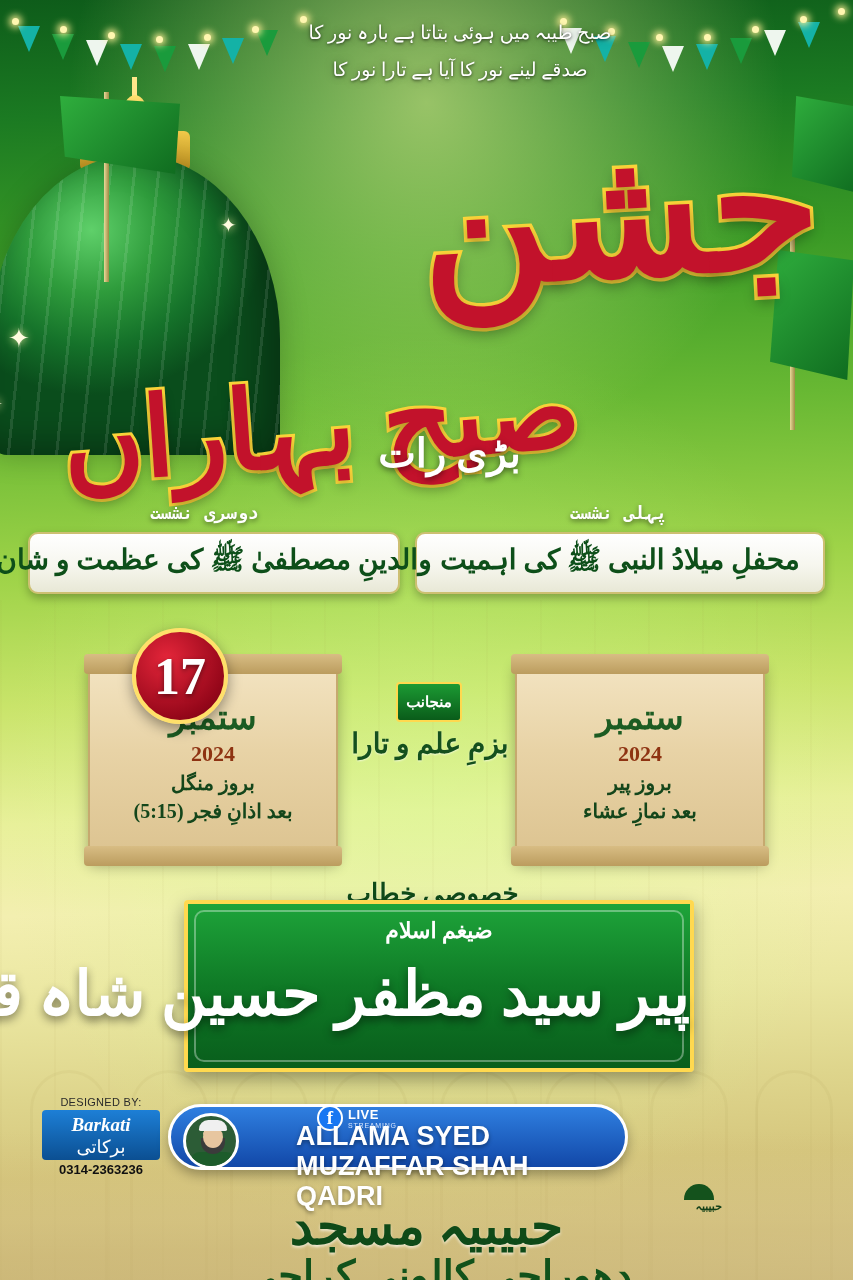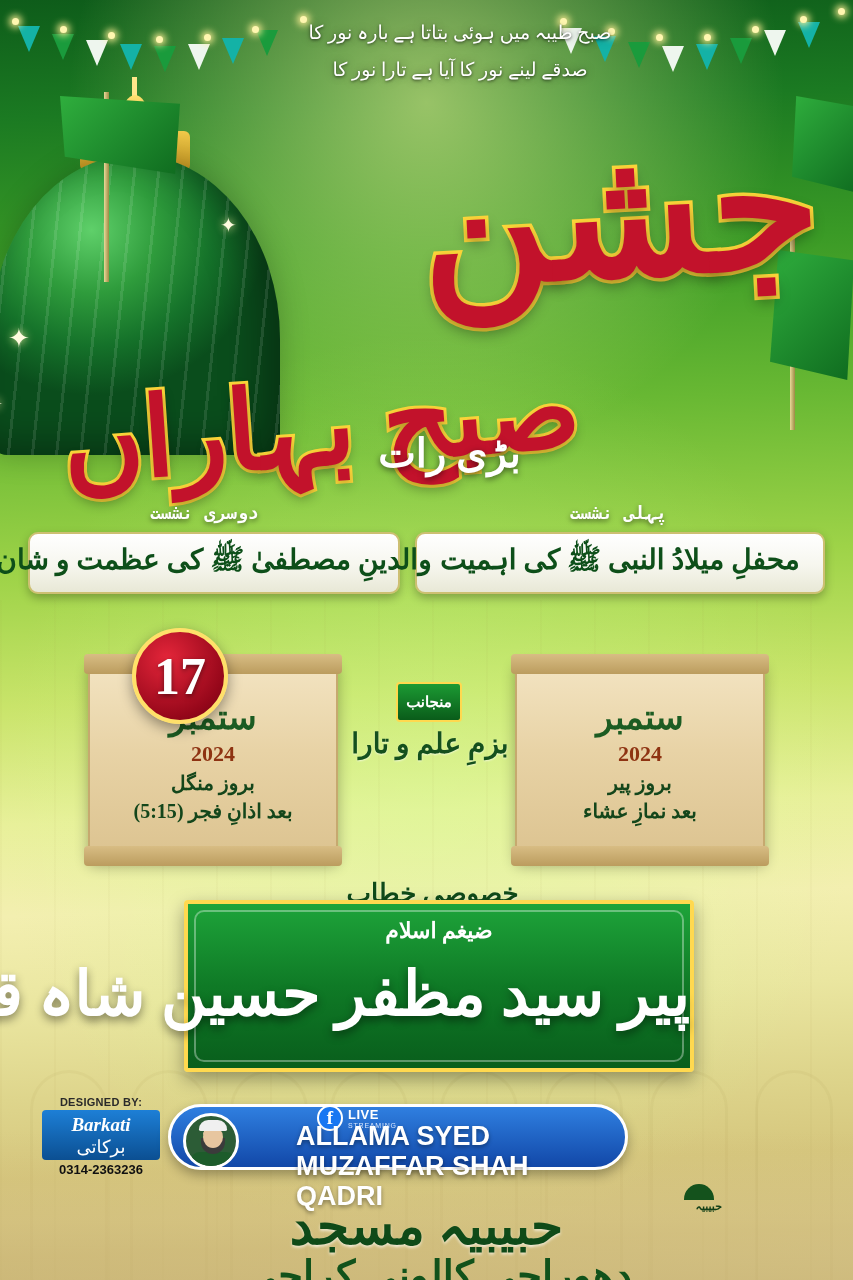--- a/index.html
+++ b/index.html
@@ -296,21 +296,21 @@
     text-shadow: 0 4px 10px rgba(0,0,0,.45);
     white-space: nowrap;
   }
 
   
   .designer {
     position: absolute; left: 42px; top: 1096px; width: 118px;
     text-align: center;
   }
   .designer .dtitle {
-    font-size: 11px; font-weight: bold; color: #2a2a2a; letter-spacing: .3px;
+    font-size: 11px; font-weight: normal; color: #2a2a2a; letter-spacing: .3px;
   }
   .designer .dbox {
     margin-top: 2px;
     background: linear-gradient(180deg,#1d7fd6,#0b4f92);
     border-radius: 4px; padding: 4px 16px 2px;
     color: #fff;
   }
   .designer .dname { font-family: "Liberation Serif", serif; font-size: 19px; font-style: italic; font-weight: bold; }
   .designer .durdu { font-family: "Liberation Serif", serif; font-size: 18px; }
   .designer .dphone {

